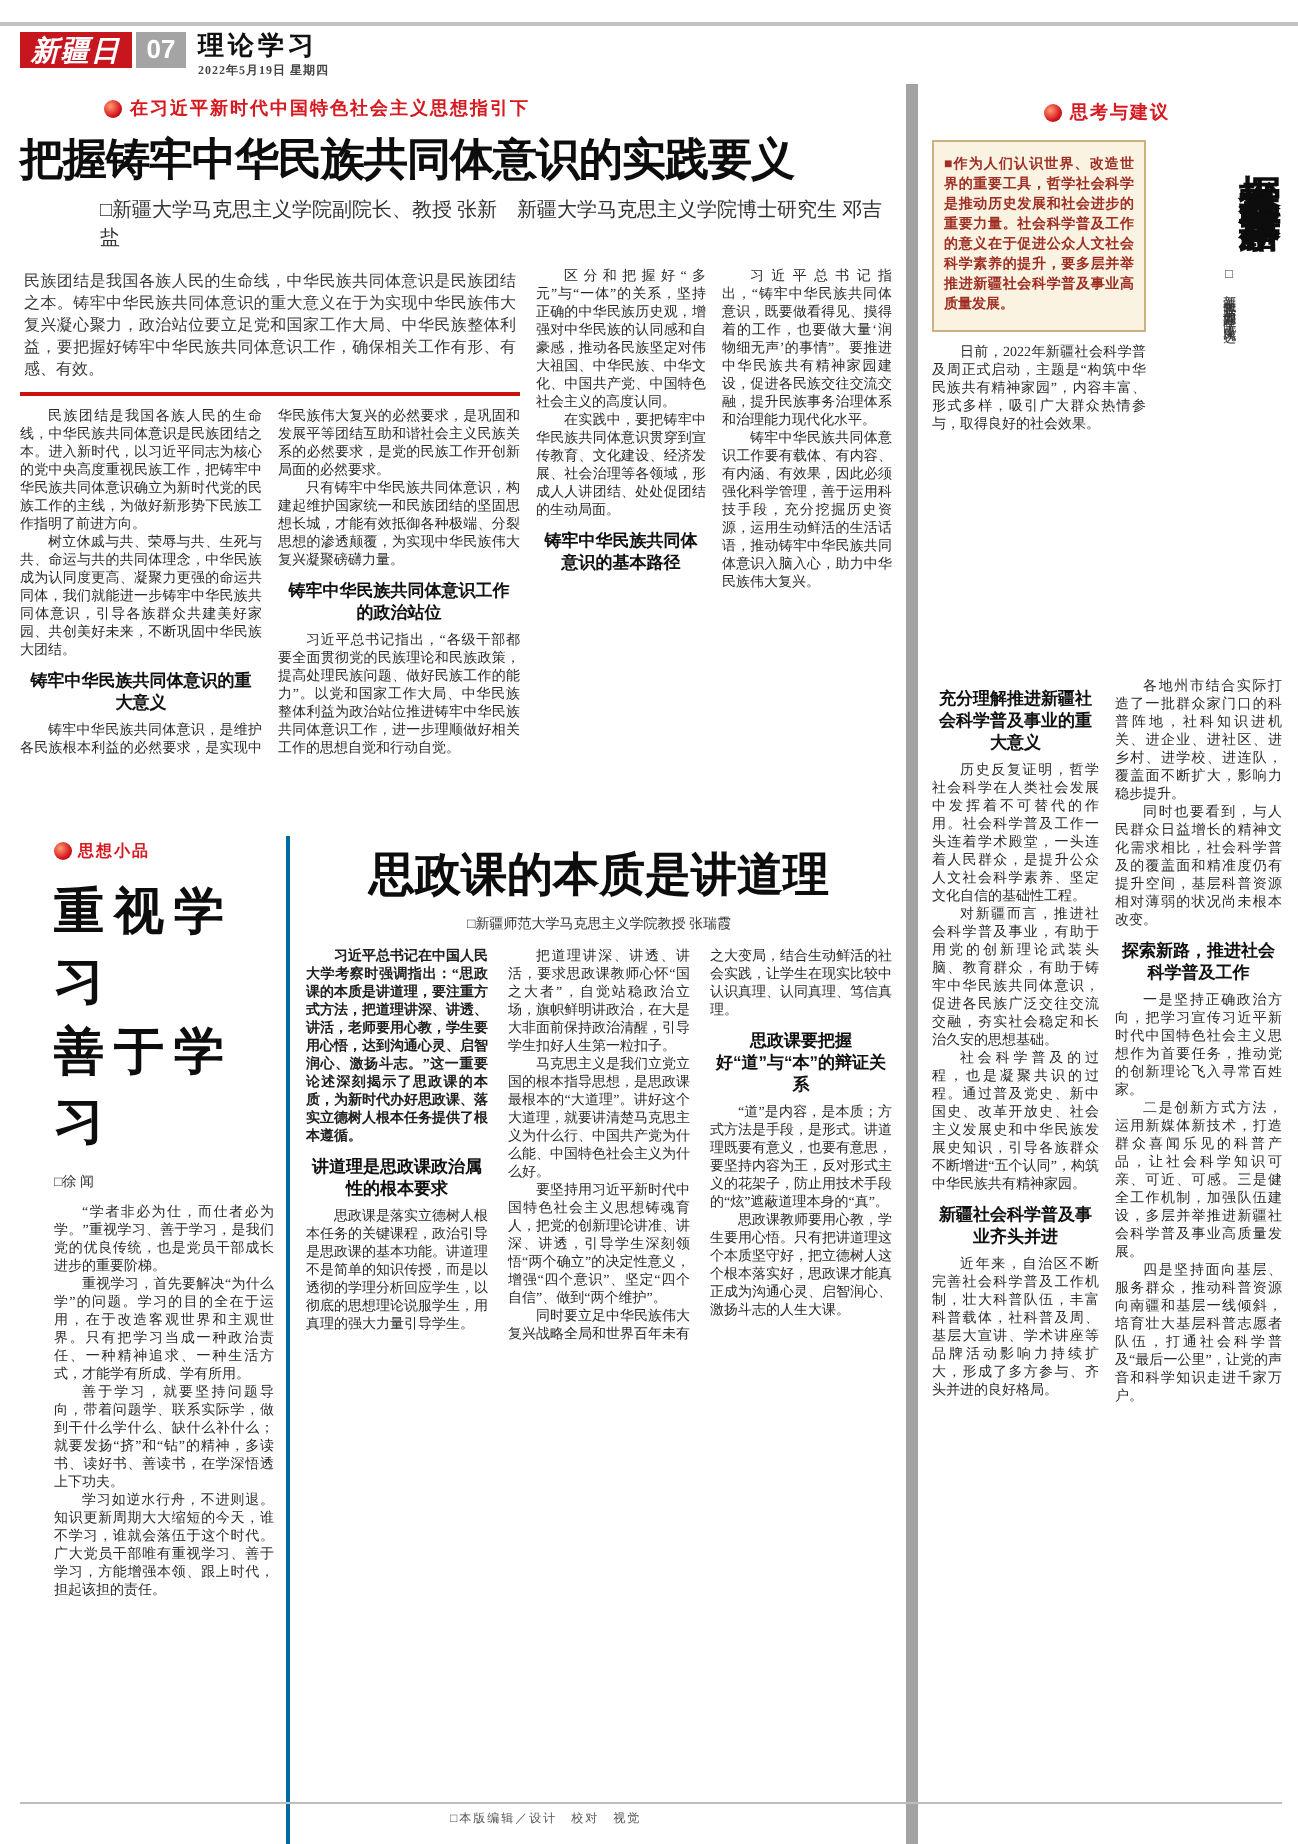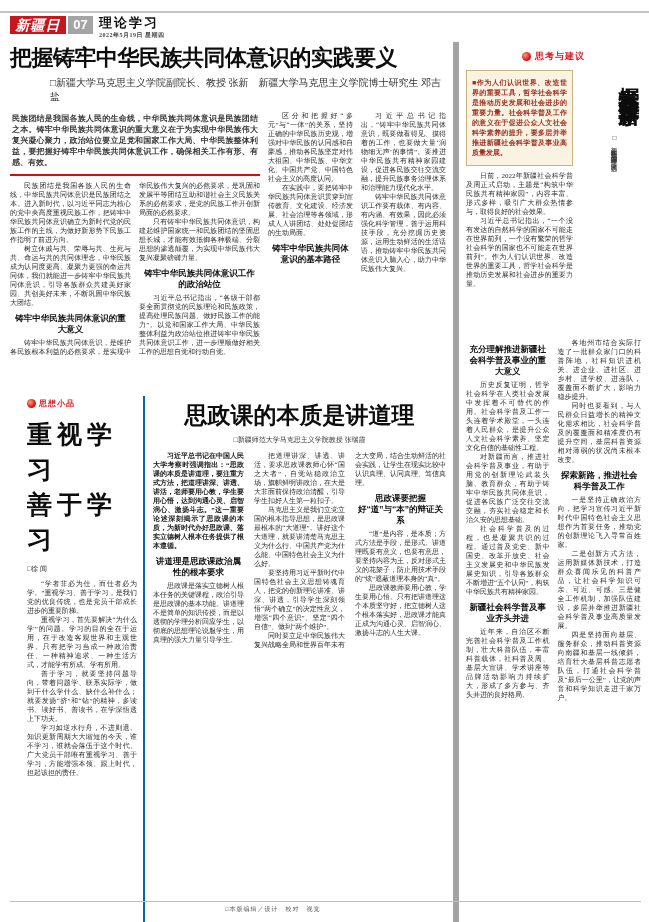--- a/index.html
+++ b/index.html
@@ -27,21 +27,21 @@
   
   .lead-kicker { display:flex; align-items:center; gap:4px; margin:6px 0 4px 42px;
                  color:#d71920; font-family:"Liberation Sans",sans-serif; font-weight:bold; font-size:9px; letter-spacing:1px; }
   .dot-icon { width:9px; height:9px; border-radius:50%;
               background:radial-gradient(circle at 35% 35%, #ff9d73, #d71920 60%, #7c0b10); flex:0 0 auto; }
   .lead-title { font-family:"Liberation Sans",sans-serif; font-weight:900; font-size:22px; color:#0d0d0d;
                 letter-spacing:-0.5px; white-space:nowrap; margin:1px 0 3px 0; }
   .lead-byline { font-size:10px; color:#333; margin:0 0 6px 40px; }
   .lead-row { display:flex; gap:8px; }
   .lead-left { width:250px; }
-  .lead-intro { font-size:8px; font-weight:bold; line-height:11px; color:#3a3a3a; text-align:justify;
+  .lead-intro { font-size:8px; font-weight:normal; line-height:11px; color:#3a3a3a; text-align:justify;
                 padding:3px 2px 6px 2px; border-bottom:2px solid #cc1111; font-family:"Liberation Sans",sans-serif; }
   .lead-cols-left { margin-top:6px; columns:2; column-gap:8px; height:202px; overflow:hidden; }
   .lead-cols-right { flex:1; columns:2; column-gap:8px; height:276px; overflow:hidden; margin-top:2px; }
 
   
   .par { font-size:7px; line-height:9px; text-align:justify; text-indent:2em; color:#2b2b2b; }
   .bold-par { font-weight:bold; color:#222; }
   .subhead { font-family:"Liberation Sans",sans-serif; font-weight:900; font-size:8.5px; line-height:11px;
              text-align:center; color:#111; margin:5px 2px 4px 2px; }
 
@@ -93,20 +93,24 @@
       <div class="section-title">理论学习</div>
       <div class="date-line">2022年5月19日 星期四</div>
     </div>
   </div>
 
   <div class="content">
 
     <div class="left-main">
 
       <div>
+        <div class="lead-kicker">
+          <span class="dot-icon"></span>
+          <span>在习近平新时代中国特色社会主义思想指引下</span>
+        </div>
         <div class="lead-title">把握铸牢中华民族共同体意识的实践要义</div>
         <div class="lead-byline">□新疆大学马克思主义学院副院长、教授 张新　新疆大学马克思主义学院博士研究生 邓吉盐</div>
         <div class="lead-row">
           <div class="lead-left">
             <div class="lead-intro">民族团结是我国各族人民的生命线，中华民族共同体意识是民族团结之本。铸牢中华民族共同体意识的重大意义在于为实现中华民族伟大复兴凝心聚力，政治站位要立足党和国家工作大局、中华民族整体利益，要把握好铸牢中华民族共同体意识工作，确保相关工作有形、有感、有效。</div>
             <div class="lead-cols-left">
                 <p class="par">民族团结是我国各族人民的生命线，中华民族共同体意识是民族团结之本。进入新时代，以习近平同志为核心的党中央高度重视民族工作，把铸牢中华民族共同体意识确立为新时代党的民族工作的主线，为做好新形势下民族工作指明了前进方向。</p>
                 <p class="par">树立休戚与共、荣辱与共、生死与共、命运与共的共同体理念，中华民族成为认同度更高、凝聚力更强的命运共同体，我们就能进一步铸牢中华民族共同体意识，引导各族群众共建美好家园、共创美好未来，不断巩固中华民族大团结。</p>
                 <div class="subhead">铸牢中华民族共同体意识的重大意义</div>
                 <p class="par">铸牢中华民族共同体意识，是维护各民族根本利益的必然要求，是实现中华民族伟大复兴的必然要求，是巩固和发展平等团结互助和谐社会主义民族关系的必然要求，是党的民族工作开创新局面的必然要求。</p>
@@ -169,21 +173,20 @@
     <div class="sidebar">
       <div class="sb-kicker">
         <span class="dot-icon"></span>
         <span>思考与建议</span>
       </div>
       <div class="sb-top">
         <div class="sb-topleft">
           <div class="sb-introbox">■作为人们认识世界、改造世界的重要工具，哲学社会科学是推动历史发展和社会进步的重要力量。社会科学普及工作的意义在于促进公众人文社会科学素养的提升，要多层并举推进新疆社会科学普及事业高质量发展。</div>
           <div class="sb-openpar">
               <p class="par">日前，2022年新疆社会科学普及周正式启动，主题是“构筑中华民族共有精神家园”，内容丰富、形式多样，吸引广大群众热情参与，取得良好的社会效果。</p>
-              <p class="par">习近平总书记指出，“一个没有发达的自然科学的国家不可能走在世界前列，一个没有繁荣的哲学社会科学的国家也不可能走在世界前列”。作为人们认识世界、改造世界的重要工具，哲学社会科学是推动历史发展和社会进步的重要力量。</p>
             </div>
         </div>
         <div class="sb-titleblock">
           <div class="sb-vbyline">□新疆大学政治与公共管理学院 康民选</div>
           <div class="sb-vtitle">探索社会科学普及新路子</div>
         </div>
       </div>
       <div class="sb-body">
           <div class="subhead">充分理解推进新疆社会科学普及事业的重大意义</div>
           <p class="par">历史反复证明，哲学社会科学在人类社会发展中发挥着不可替代的作用。社会科学普及工作一头连着学术殿堂，一头连着人民群众，是提升公众人文社会科学素养、坚定文化自信的基础性工程。</p>

